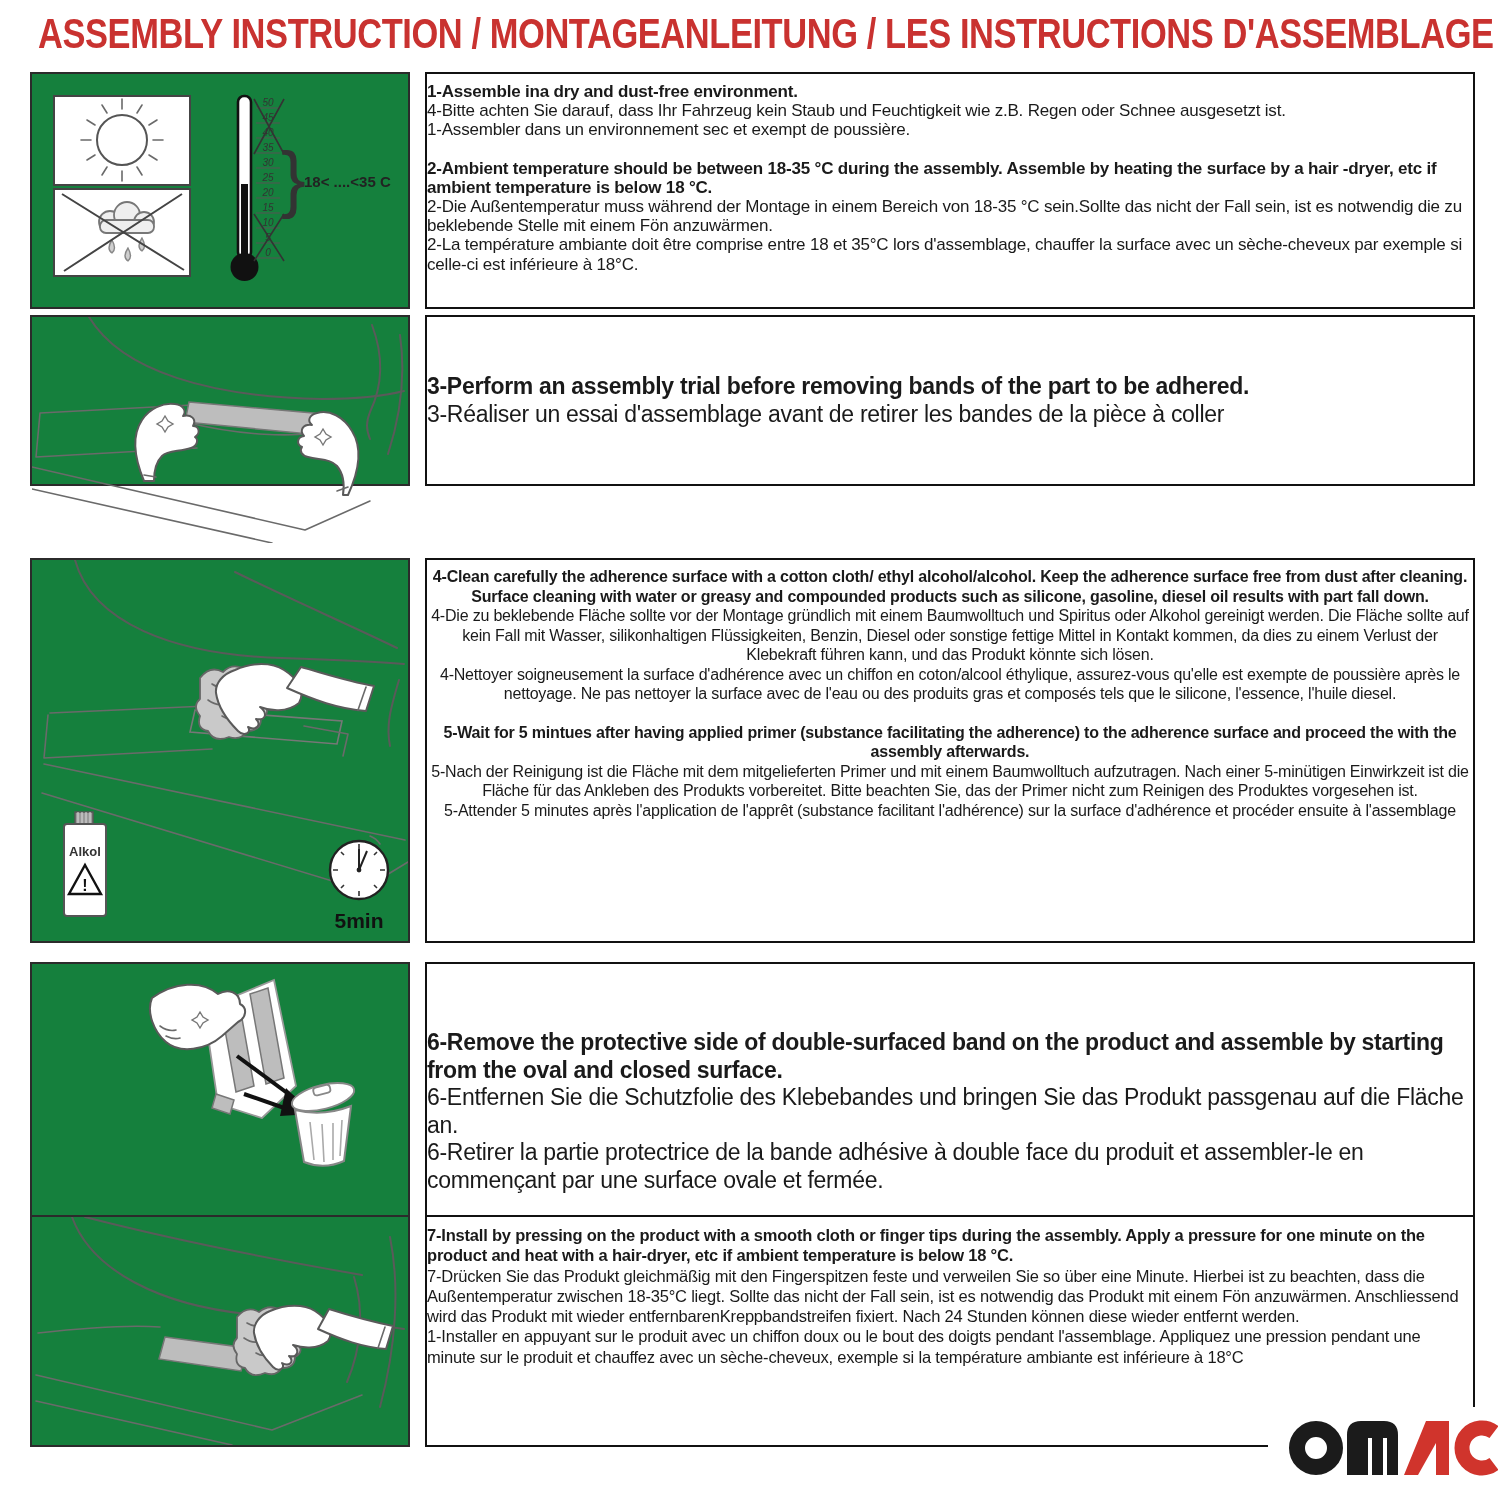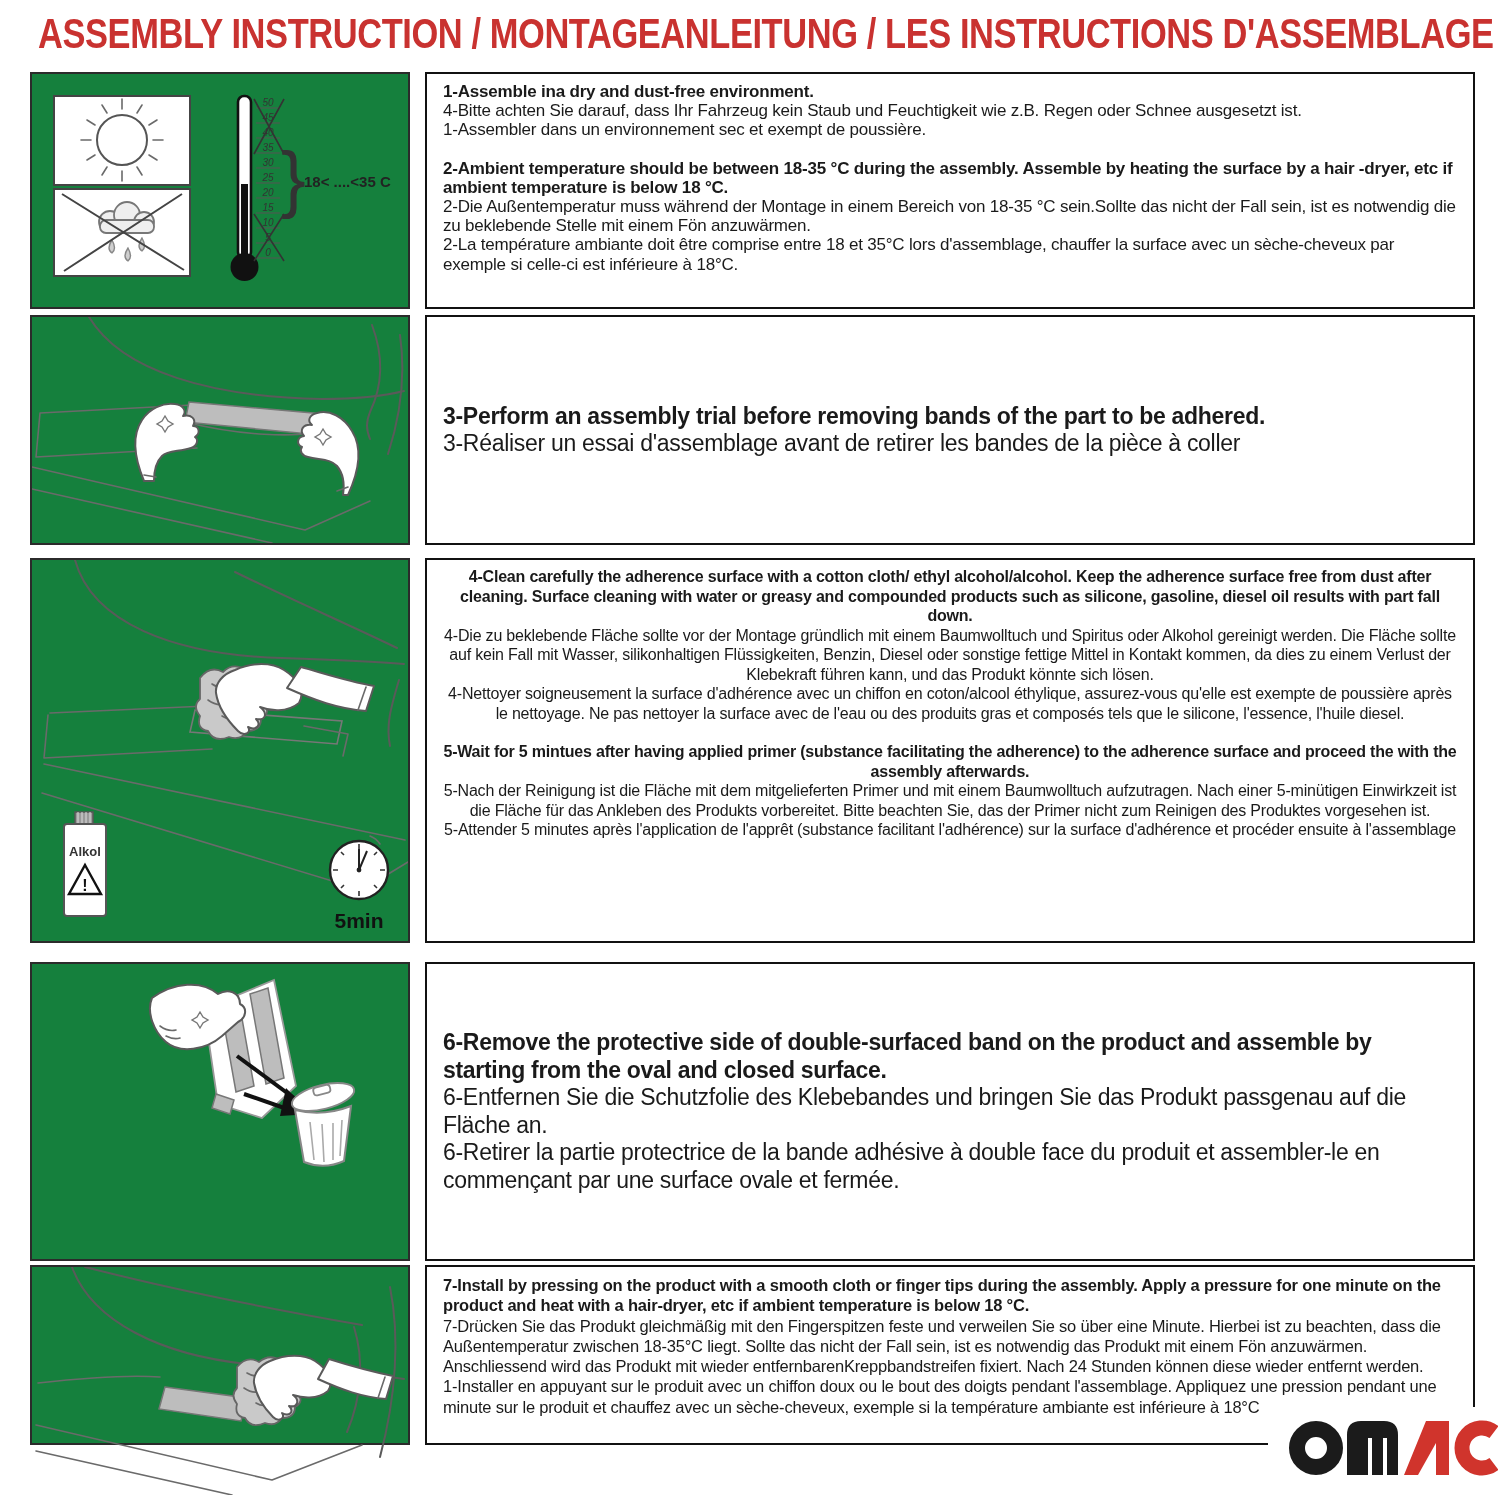--- a/index.html
+++ b/index.html
@@ -3,35 +3,35 @@
 <meta charset="utf-8">
 <style>
   html,body{margin:0;padding:0;background:#fff;}
   #page{position:relative;width:1500px;height:1500px;background:#fff;overflow:hidden;
         font-family:"Liberation Sans",sans-serif;color:#1a1a1a;}
   .title{position:absolute;left:38px;top:10px;margin:0;font-size:42px;font-weight:700;
          color:#c93230;white-space:nowrap;letter-spacing:-0.5px;
          transform:scaleX(0.82);transform-origin:left center;}
   .ibox{position:absolute;left:30px;width:380px;border:2px solid #2b2b2b;background:#15803d;box-sizing:border-box;}
   .tbox{position:absolute;left:425px;width:1050px;border:2px solid #111;background:#fff;
-        box-sizing:border-box;padding:8px 16px;}
+        box-sizing:border-box;padding:8px 0;}
   .tbox p{margin:0;}
   .b{font-weight:700;}
   .gap{margin-top:19px;}
   .s17{font-size:17px;line-height:19.2px;letter-spacing:-0.2px;}
   .s23{font-size:23px;line-height:27.5px;letter-spacing:-0.3px;}
   .s16{font-size:16px;line-height:19.5px;letter-spacing:-0.2px;}
   .s165{font-size:16.5px;line-height:20.3px;letter-spacing:-0.2px;}
   .vcenter{display:flex;flex-direction:column;justify-content:center;}
   
   .r1{top:72px;height:237px;}
-  .r2{top:315px;height:230px;}
+  .r2{top:315px;height:171px;}
   .r3{top:558px;height:385px;}
   .r4{top:962px;height:299px;}
-  .r5{top:1265px;height:180px;}
+  .r5{top:1215px;height:232px;}
   .logo-plate{position:absolute;left:1268px;top:1407px;width:232px;height:75px;background:#fff;}
   .logo{position:absolute;left:1288px;top:1412px;}
   svg{display:block;}
   .ln{stroke:#5a5a5a;stroke-width:2;fill:none;stroke-linecap:round;stroke-linejoin:round;}
   .lnthin{stroke:#6a6a6a;stroke-width:1.6;fill:none;stroke-linecap:round;stroke-linejoin:round;}
   .hand{fill:#fff;stroke:#5a5a5a;stroke-width:2;stroke-linejoin:round;}
   .strip{fill:#bdbdbd;stroke:#777;stroke-width:1.5;}
   .cloth{fill:#c9c9c9;stroke:#666;stroke-width:1.8;stroke-linejoin:round;}
 </style>
 </head>

